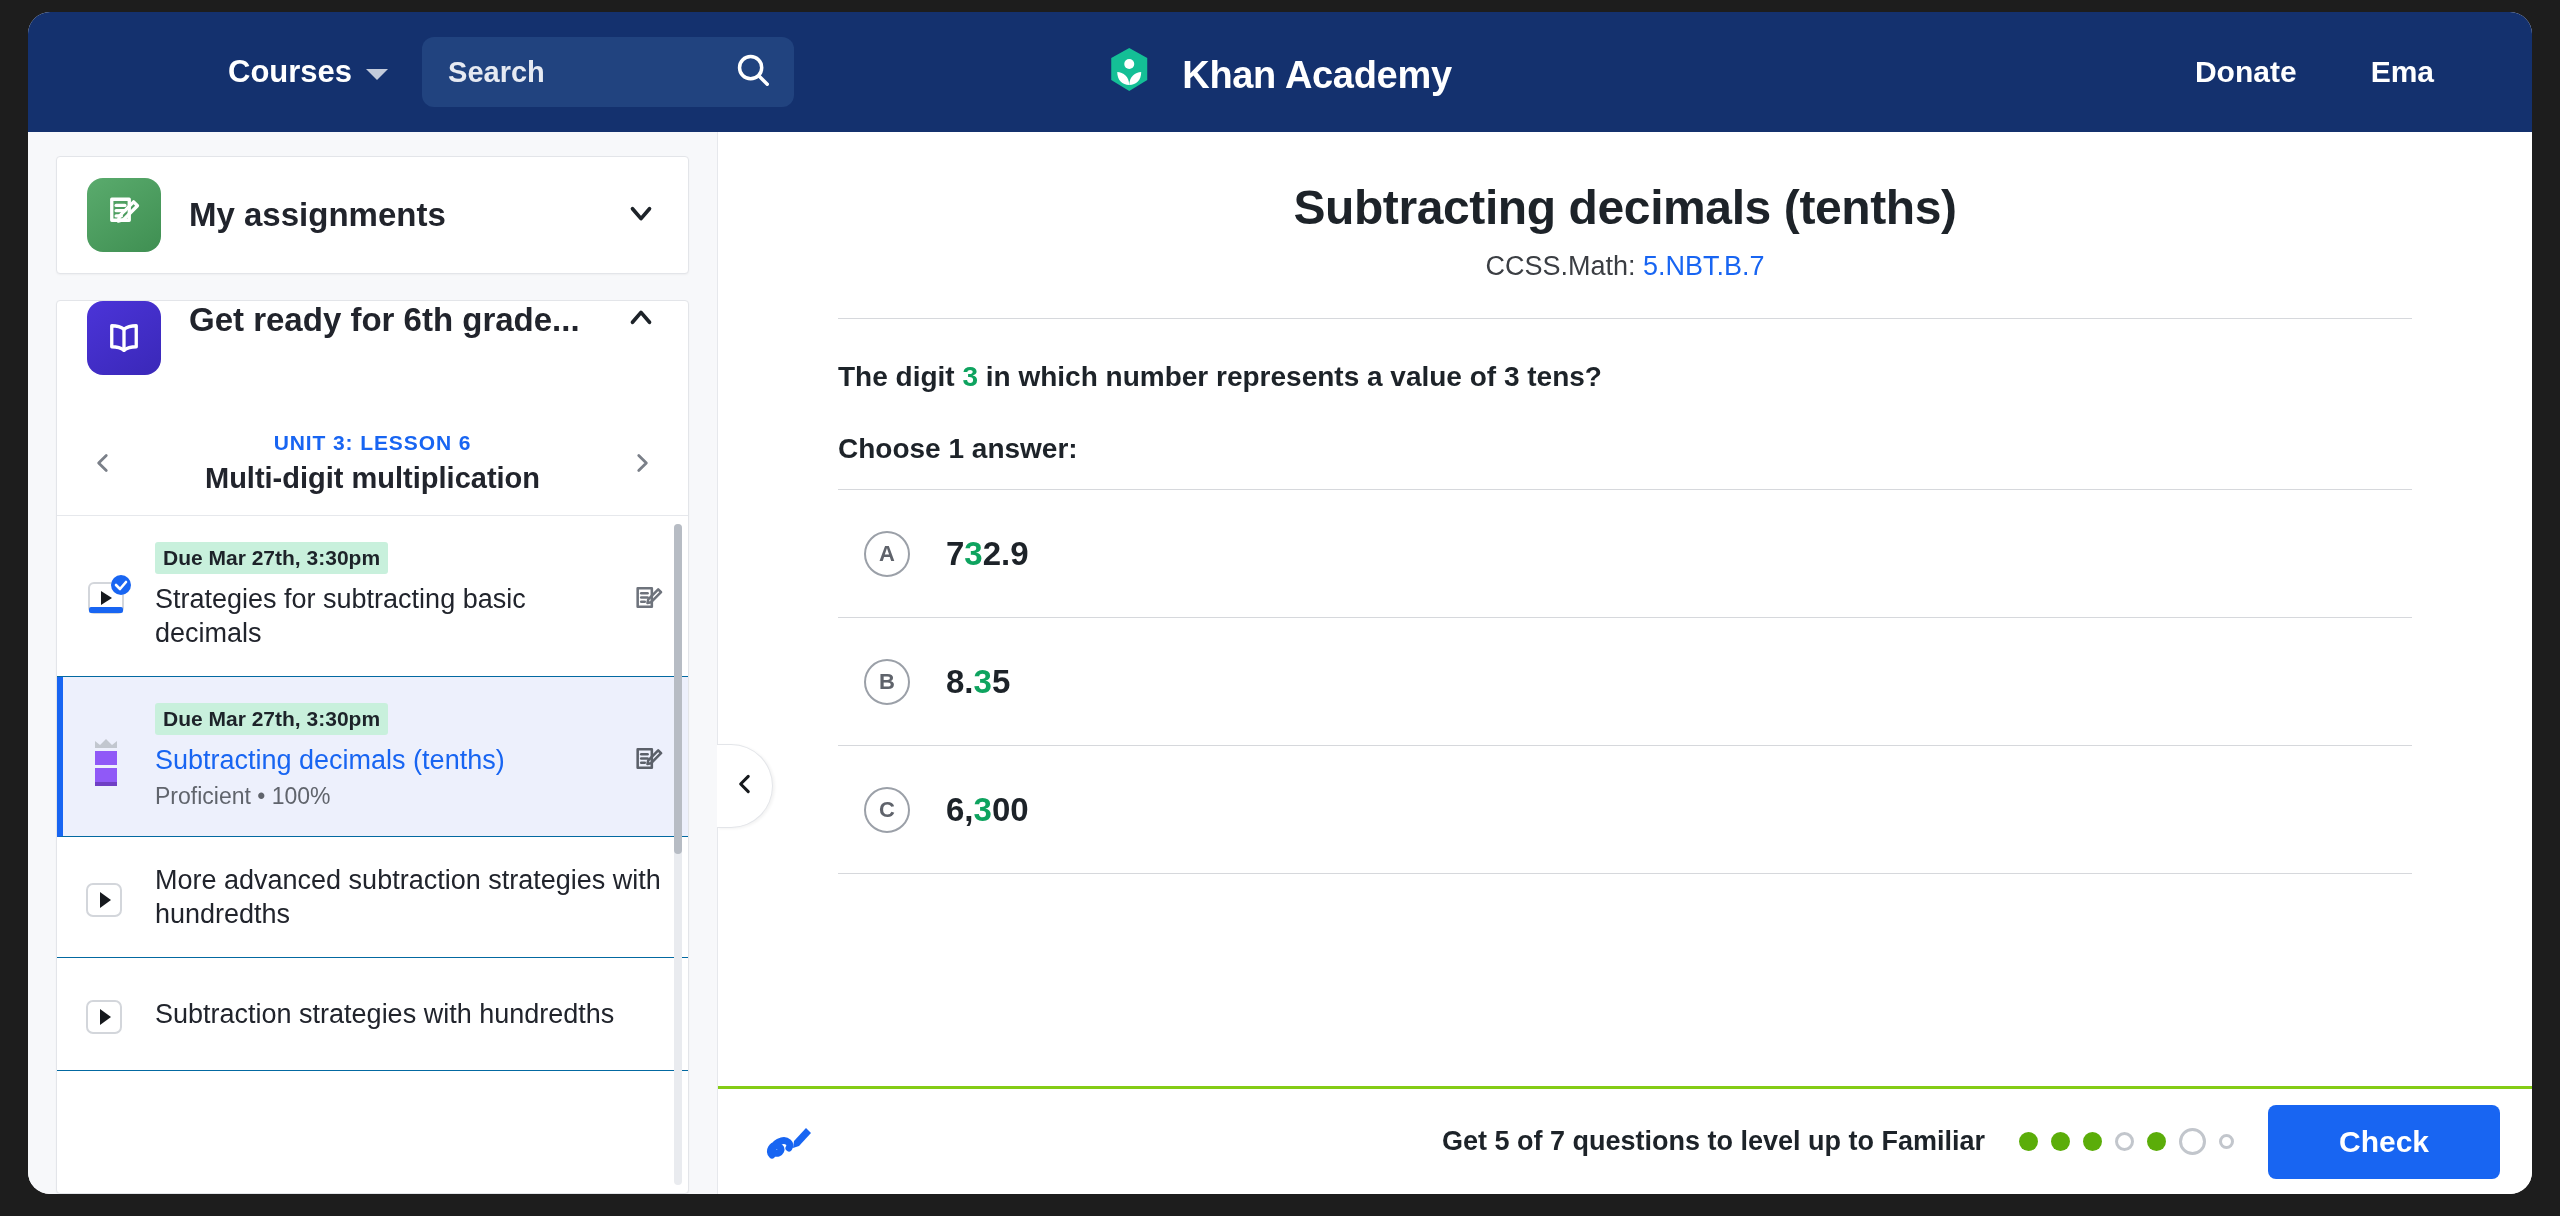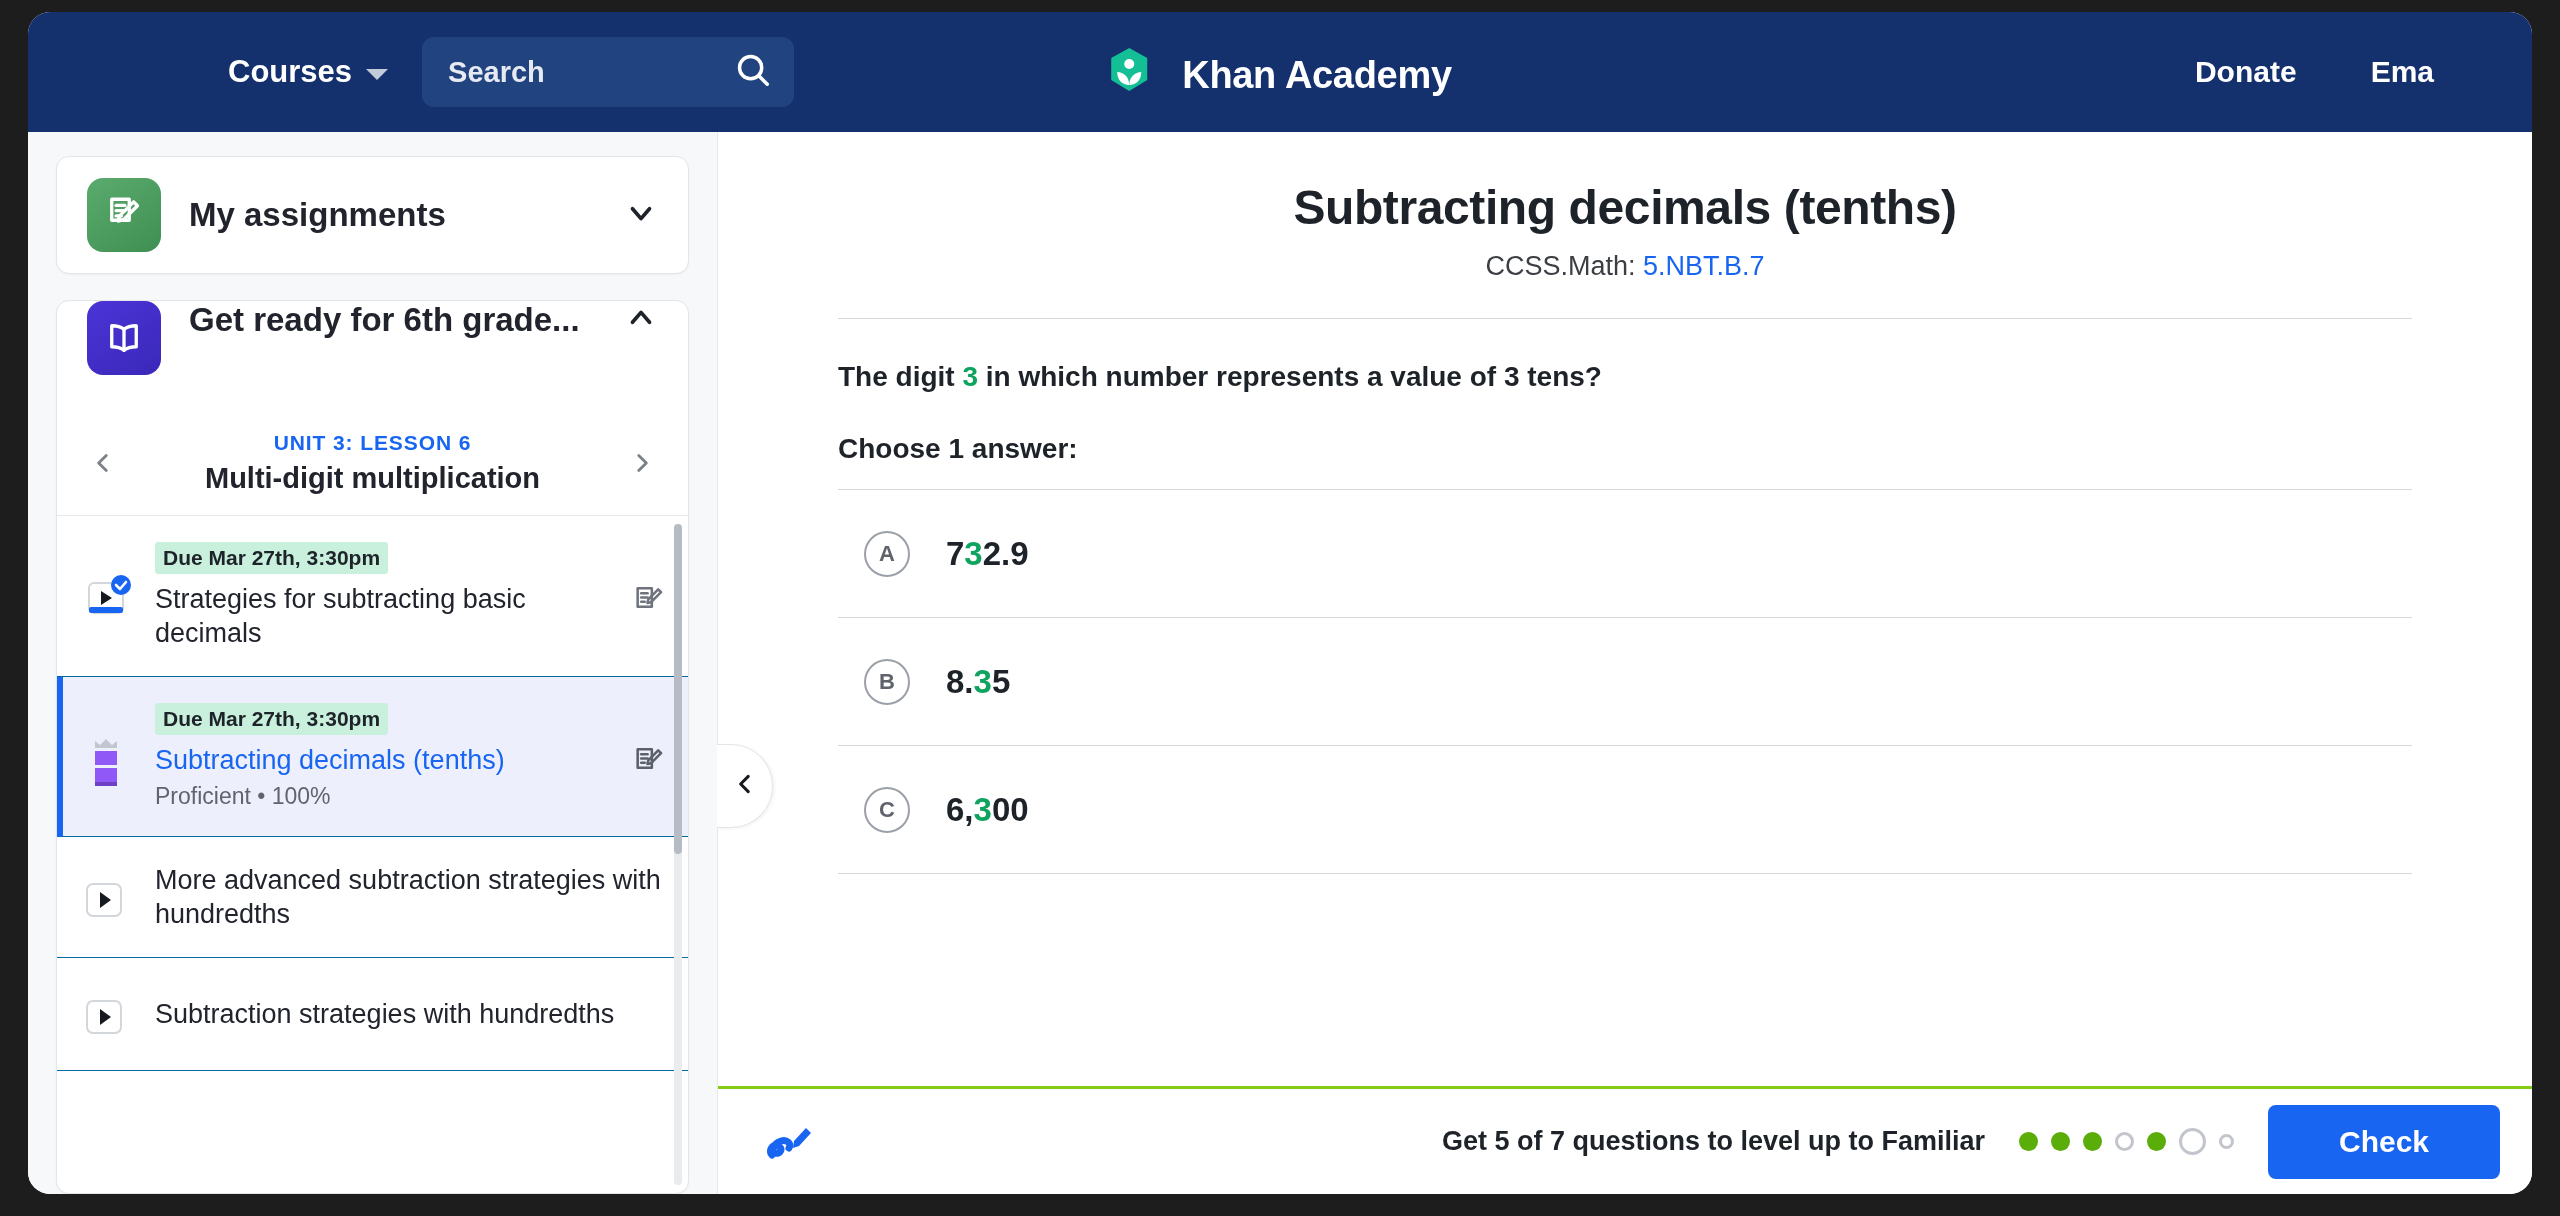--- a/index.html
+++ b/index.html
@@ -74,21 +74,21 @@
     background: #f7f8fa;
     padding: 24px 28px 0 28px;
     position: relative;
     display: flex; flex-direction: column;
     overflow: hidden;
     border-right: 1px solid #e6e8ec;
   }
   .card {
     background: #fff;
     border: 1px solid #e3e5e9;
-    border-radius: 13px;
+    border-radius: 4px;
     box-shadow: 0 1px 2px rgba(0,0,0,0.04);
   }
   .card.assignments {
     flex: 0 0 auto;
     height: 118px;
     display: flex; align-items: center;
     padding: 0 30px;
     cursor: pointer;
     margin-bottom: 26px;
   }

